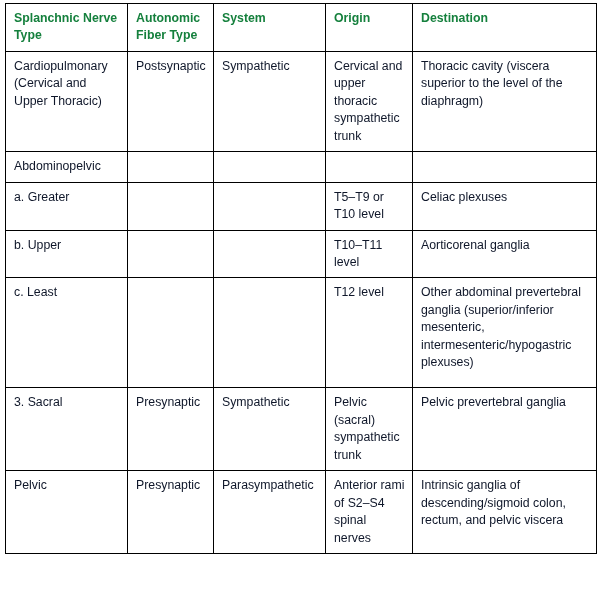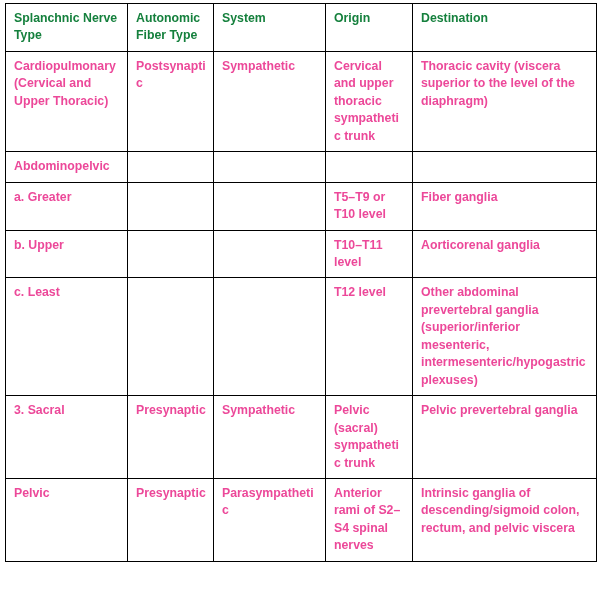--- a/index.html
+++ b/index.html
@@ -26,22 +26,22 @@
     width: 591px;
     background: #ffffff;
   }
   table.splanchnic td, table.splanchnic th {
     border: 1px solid #000000;
     vertical-align: top;
     text-align: left;
     padding: 6px 7px 6px 8px;
     font-size: 12.3px;
     line-height: 1.42;
-    font-weight: bold;
-    color: #ec4899;
+    font-weight: normal;
+    color: #0f172a;
     word-wrap: break-word;
     overflow-wrap: break-word;
   }
   table.splanchnic th {
     font-weight: bold;
     color: #15803d;
   }
   col.c1 { width: 122px; }
   col.c2 { width: 86px; }
   col.c3 { width: 112px; }
@@ -94,21 +94,21 @@
         <td></td>
         <td></td>
         <td></td>
         <td></td>
       </tr>
       <tr class="r-greater">
         <td>a. Greater</td>
         <td></td>
         <td></td>
         <td>T5–T9 or T10 level</td>
-        <td>Fiber ganglia</td>
+        <td>Celiac plexuses</td>
       </tr>
       <tr class="r-lesser">
         <td>b. Upper</td>
         <td></td>
         <td></td>
         <td>T10–T11 level</td>
         <td>Aorticorenal ganglia</td>
       </tr>
       <tr class="r-least">
         <td>c. Least</td>

